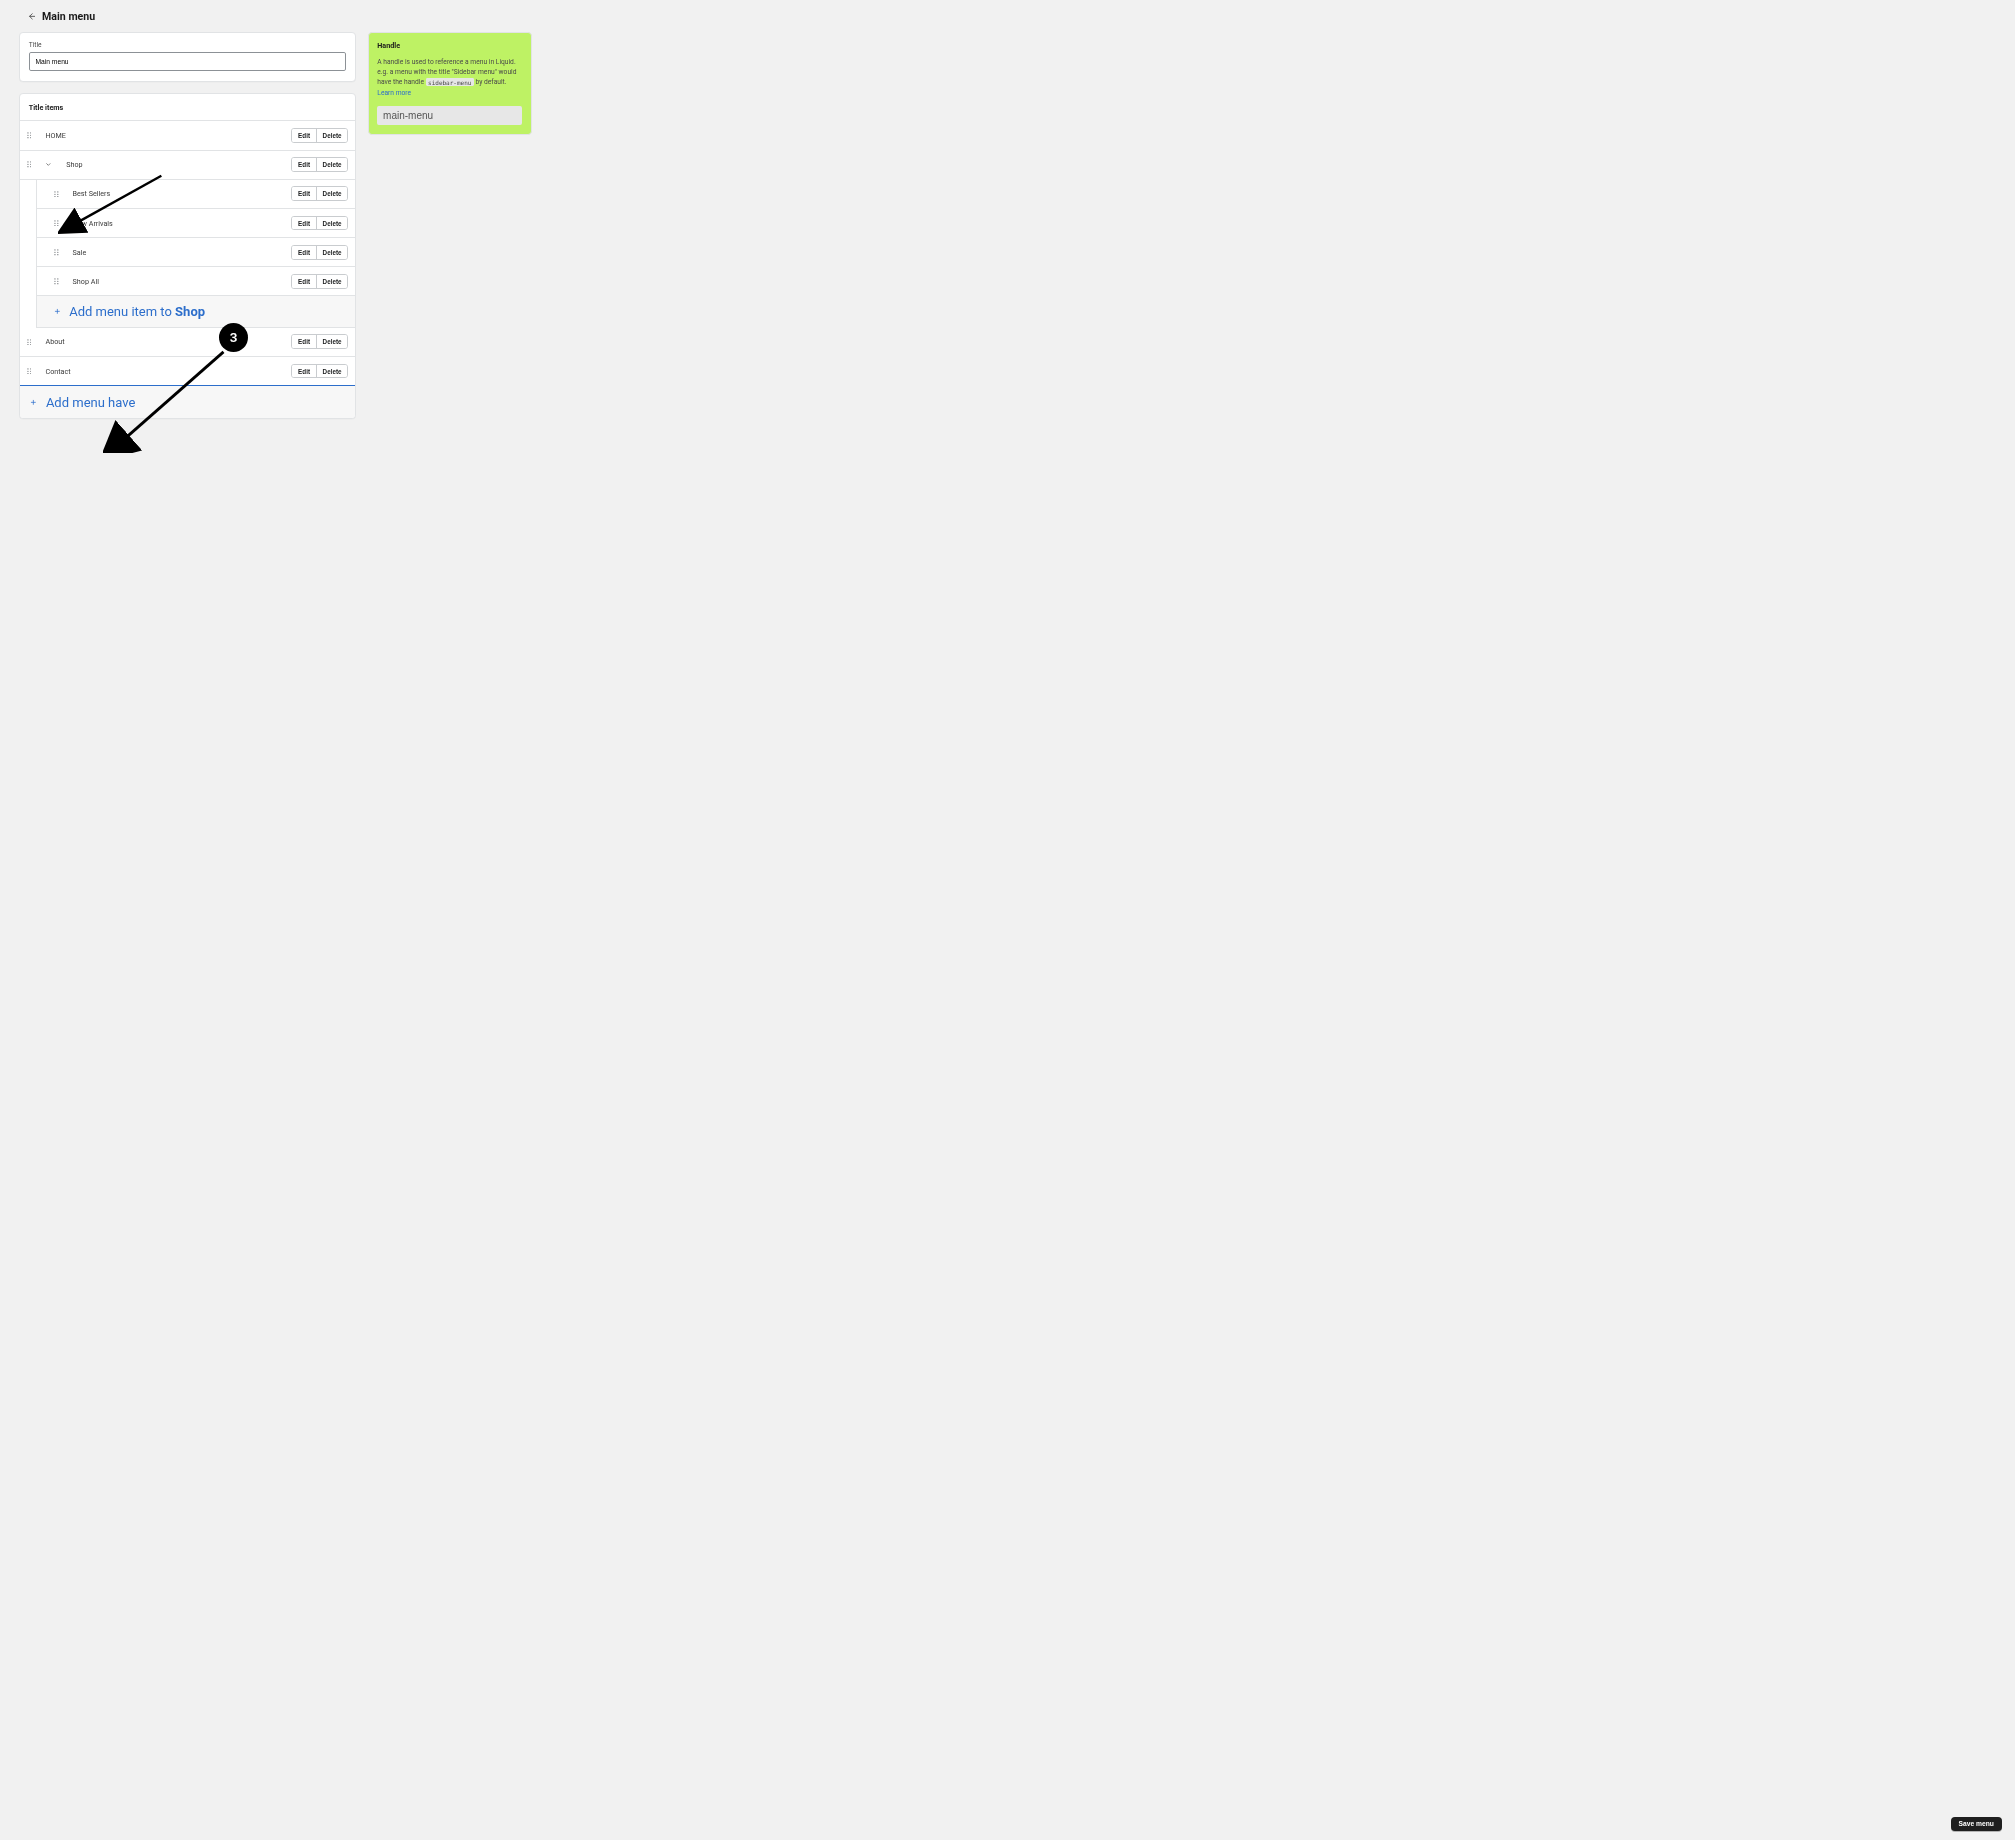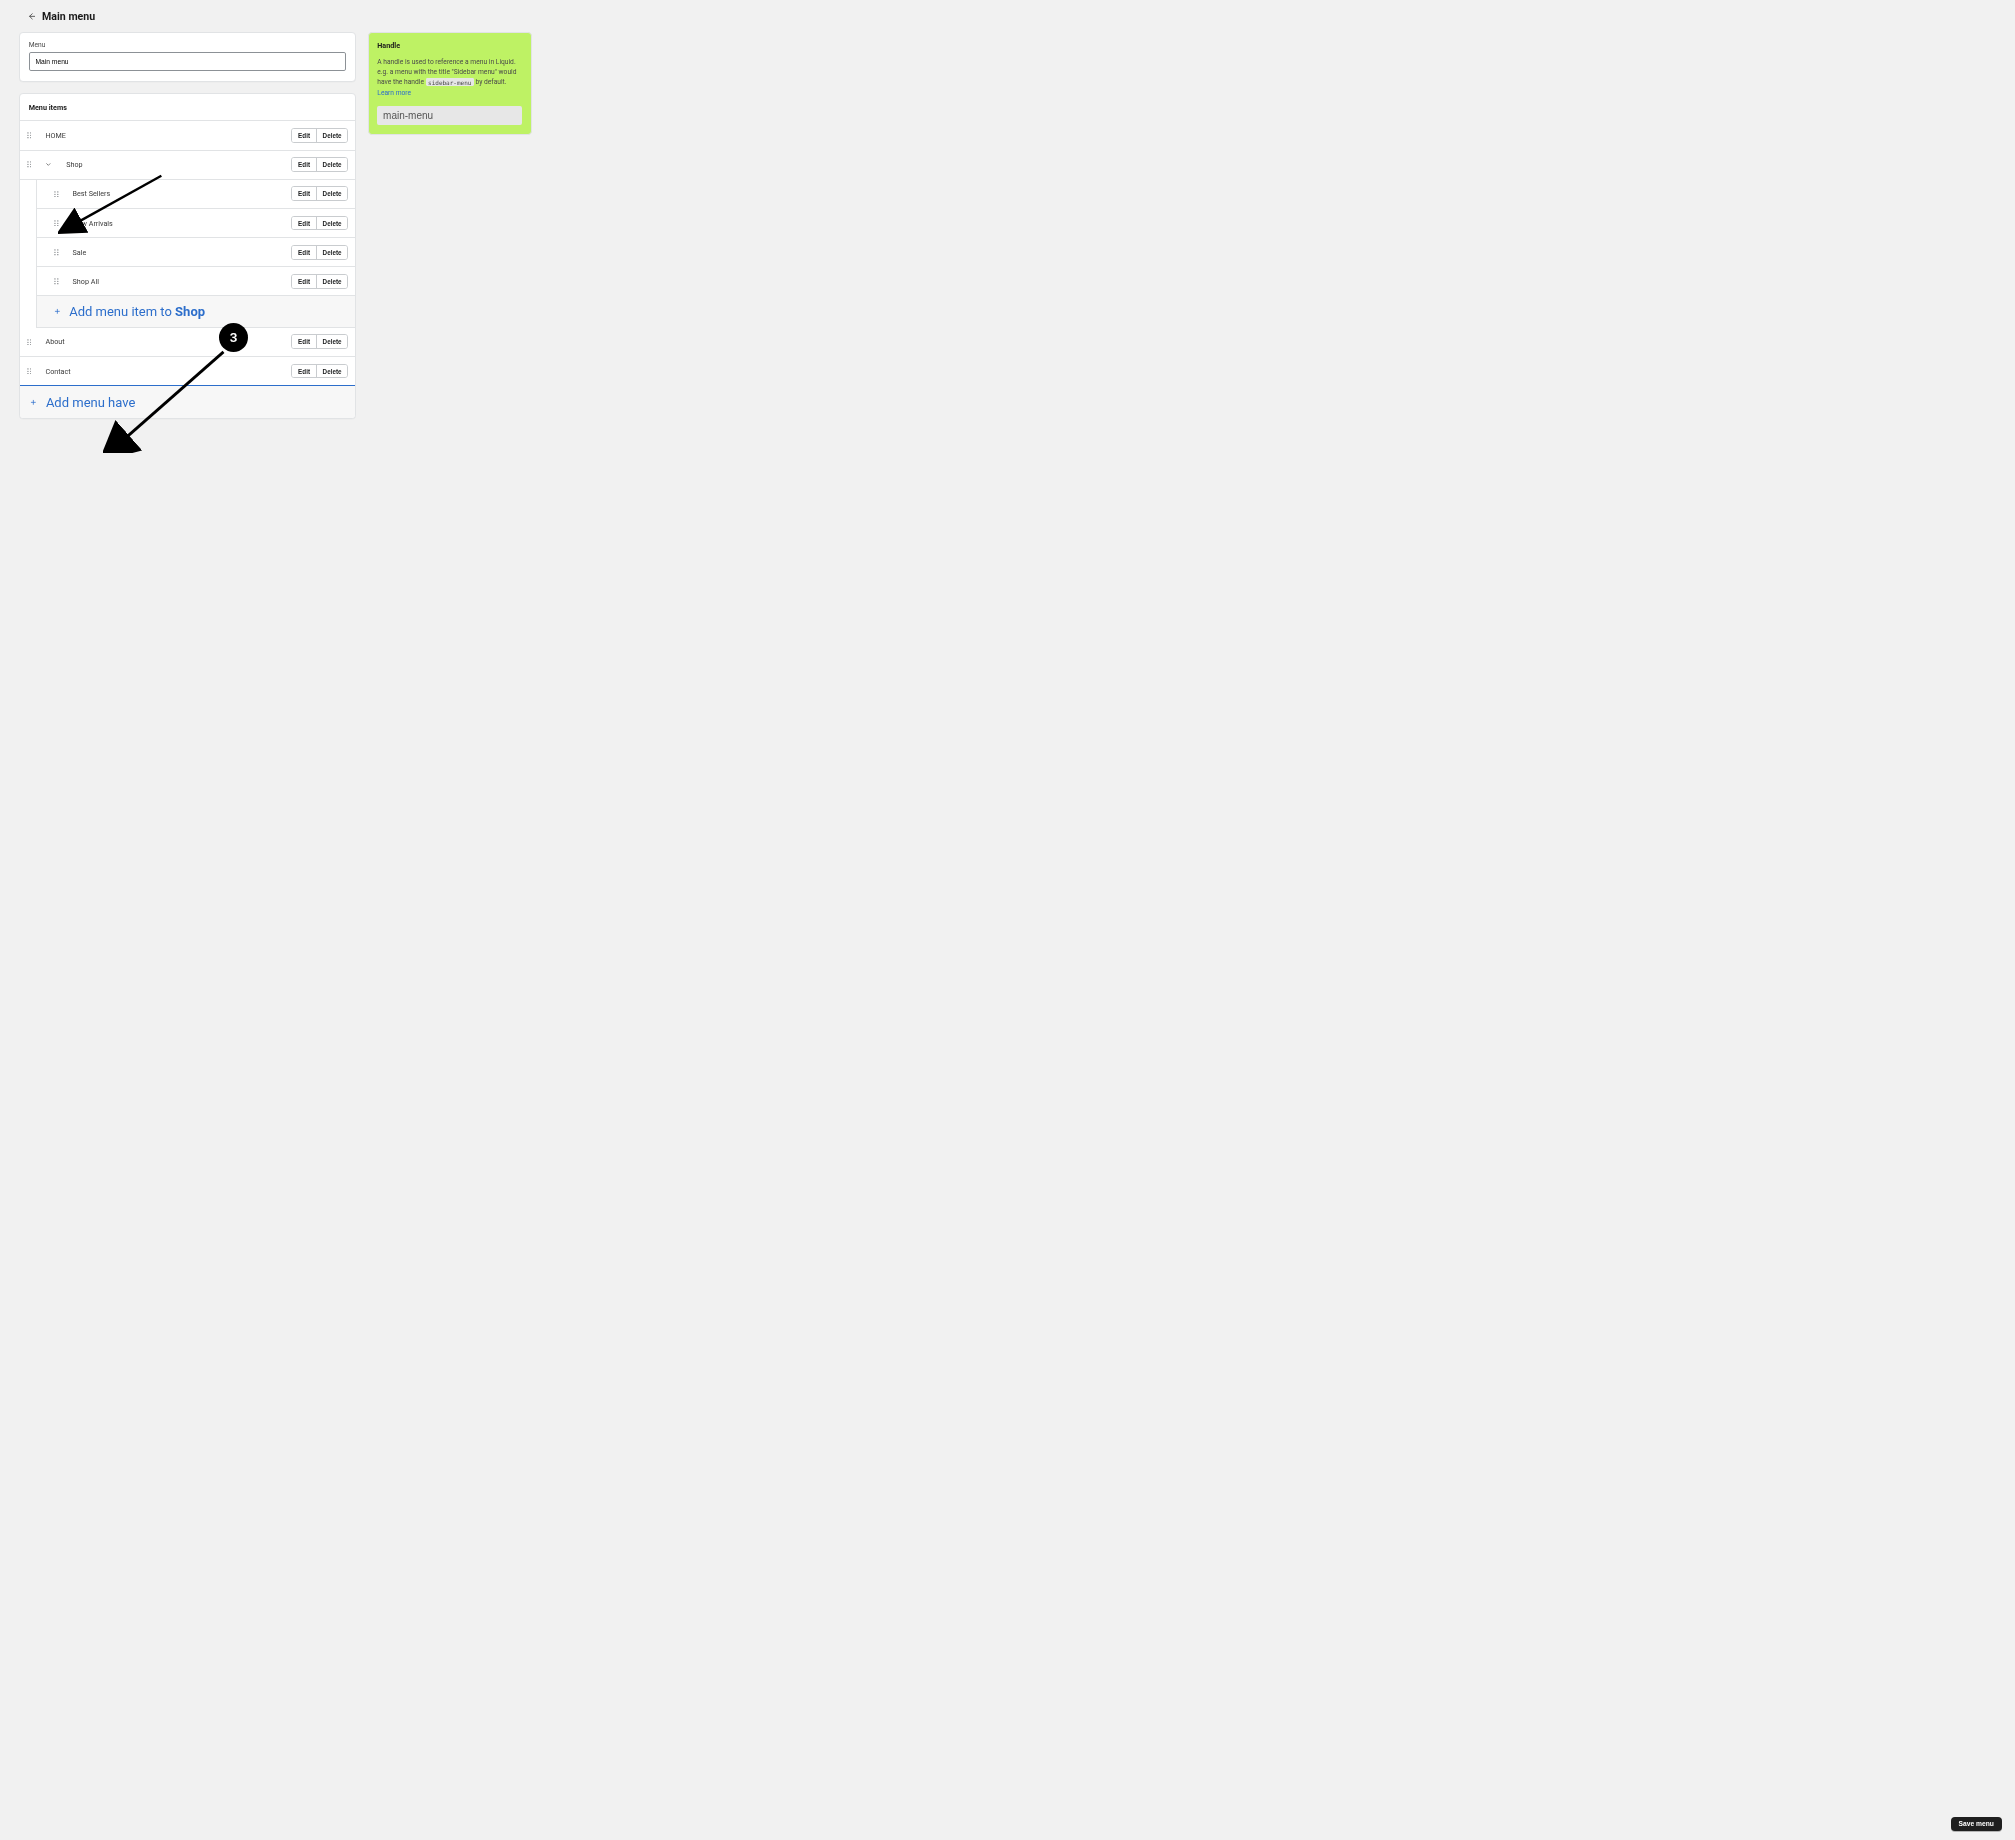--- a/index.html
+++ b/index.html
@@ -247,26 +247,26 @@
           <path d="M6 10h12" stroke="#4a4a4a" stroke-width="2" stroke-linecap="round"></path>
         </svg>
     </span>
     <h1 class="page-title">Main menu</h1>
   </div>
 
   <div class="layout">
     <div class="main-col">
 
       <div class="card title-card">
-        <label class="field-label">Menu</label>
+        <label class="field-label">Title</label>
         <input type="text" class="text-input" value="Main menu" style="">
       </div>
 
       <div class="card">
-        <div class="menu-card-header">Menu items</div>
+        <div class="menu-card-header">Title items</div>
 
         <div class="menu-list">
 
           <div class="menu-row">
             <div class="row-left">
               <span class="drag-handle">
                 <svg width="4.8" height="6.7" viewBox="0 0 10 14">
                     <circle cx="2" cy="2" r="1.3" fill="#6d7175"></circle>
                     <circle cx="8" cy="2" r="1.3" fill="#6d7175"></circle>
                     <circle cx="2" cy="7" r="1.3" fill="#6d7175"></circle>

